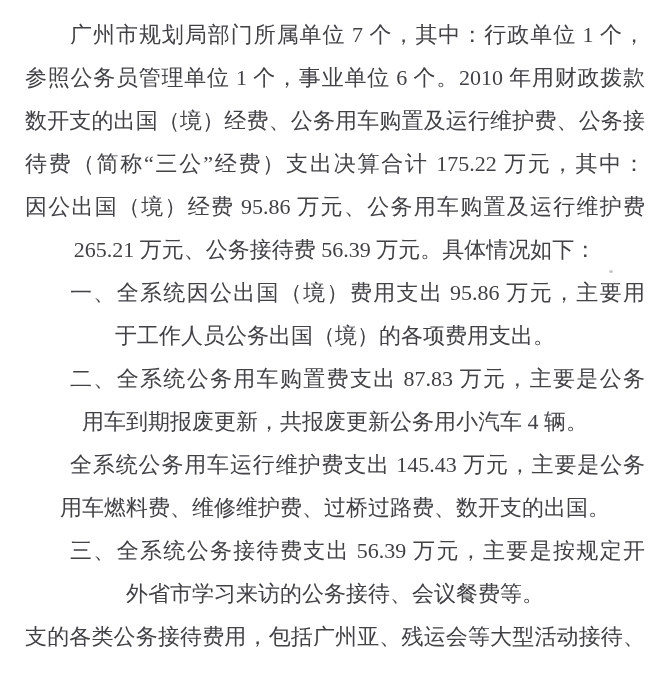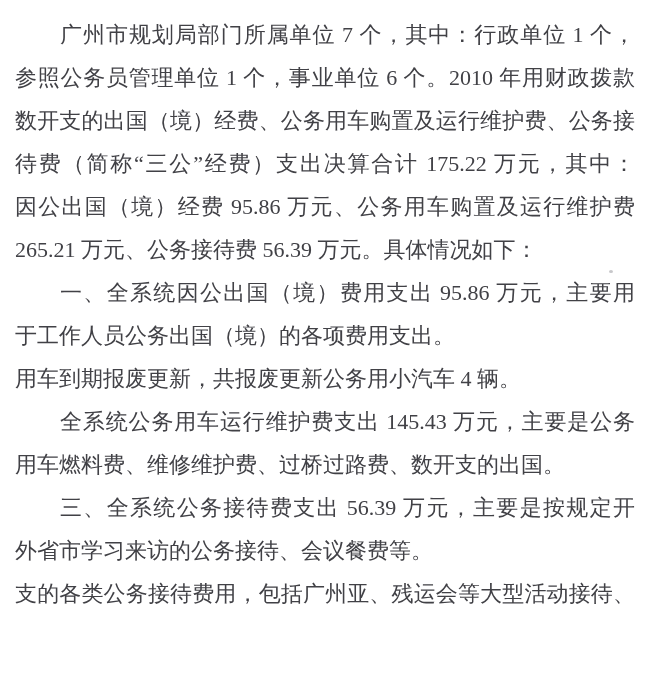--- a/index.html
+++ b/index.html
@@ -7,33 +7,33 @@
     padding: 0;
     background: #ffffff;
   }
   .page {
     position: relative;
     width: 670px;
     height: 693px;
     background: #ffffff;
     overflow: hidden;
     box-sizing: border-box;
-    padding: 13px 25px 0 15px;
+    padding: 13px 25px 0 25px;
     font-family: "Liberation Serif", "DejaVu Serif", serif;
     font-size: 22px;
     line-height: 43px;
     color: #414146;
   }
   .doc-body {
     width: 620px;
   }
   .line {
     height: 43px;
     white-space: pre-wrap;
-    text-align: left;
+    text-align: center;
     overflow: hidden;
   }
   .line.justify {
     text-align: justify;
     text-align-last: justify;
     text-justify: inter-character;
   }
   .line.indent {
     text-indent: 45px;
   }
@@ -53,20 +53,21 @@
 <div class="page">
   <div class="doc-body" id="doc-body">
       <div class="line indent justify">广州市规划局部门所属单位 7 个，其中：行政单位 1 个，</div>
       <div class="line justify">参照公务员管理单位 1 个，事业单位 6 个。2010 年用财政拨款</div>
       <div class="line justify">数开支的出国（境）经费、公务用车购置及运行维护费、公务接</div>
       <div class="line justify">待费（简称“三公”经费）支出决算合计 175.22 万元，其中：</div>
       <div class="line justify">因公出国（境）经费 95.86 万元、公务用车购置及运行维护费</div>
       <div class="line">265.21 万元、公务接待费 56.39 万元。具体情况如下：</div>
       <div class="line indent justify">一、全系统因公出国（境）费用支出 95.86 万元，主要用</div>
       <div class="line">于工作人员公务出国（境）的各项费用支出。</div>
+      <div class="line indent justify">二、全系统公务用车购置费支出 87.83 万元，主要是公务</div>
       <div class="line">用车到期报废更新，共报废更新公务用小汽车 4 辆。</div>
       <div class="line indent justify">全系统公务用车运行维护费支出 145.43 万元，主要是公务</div>
       <div class="line">用车燃料费、维修维护费、过桥过路费、数开支的出国。</div>
       <div class="line indent justify">三、全系统公务接待费支出 56.39 万元，主要是按规定开</div>
       <div class="line">外省市学习来访的公务接待、会议餐费等。</div>
       <div class="line justify">支的各类公务接待费用，包括广州亚、残运会等大型活动接待、</div>
     </div>
   <div class="speck speck-1"></div>
 </div>
 

